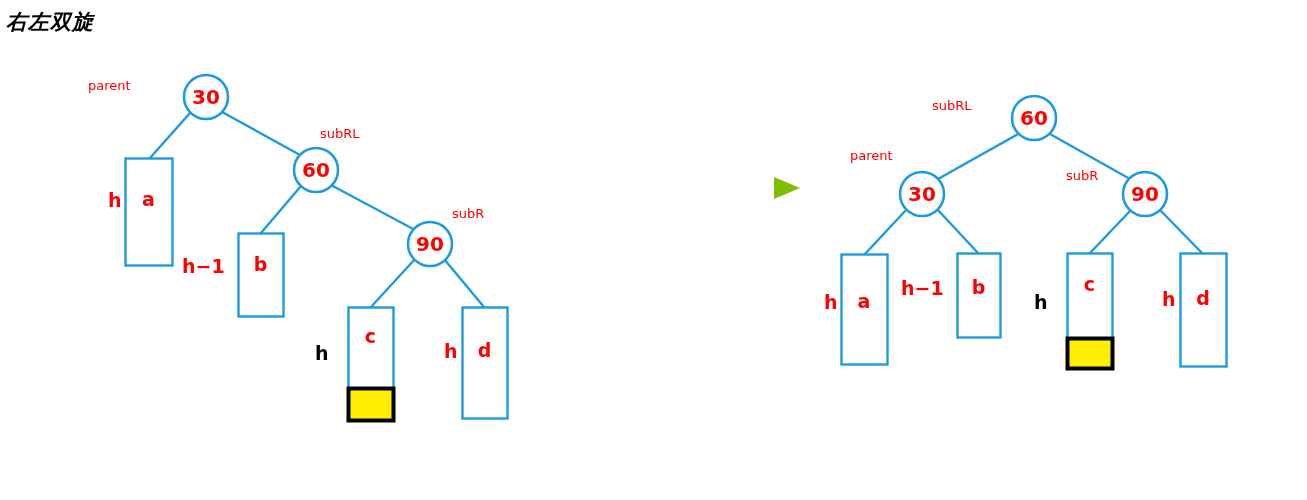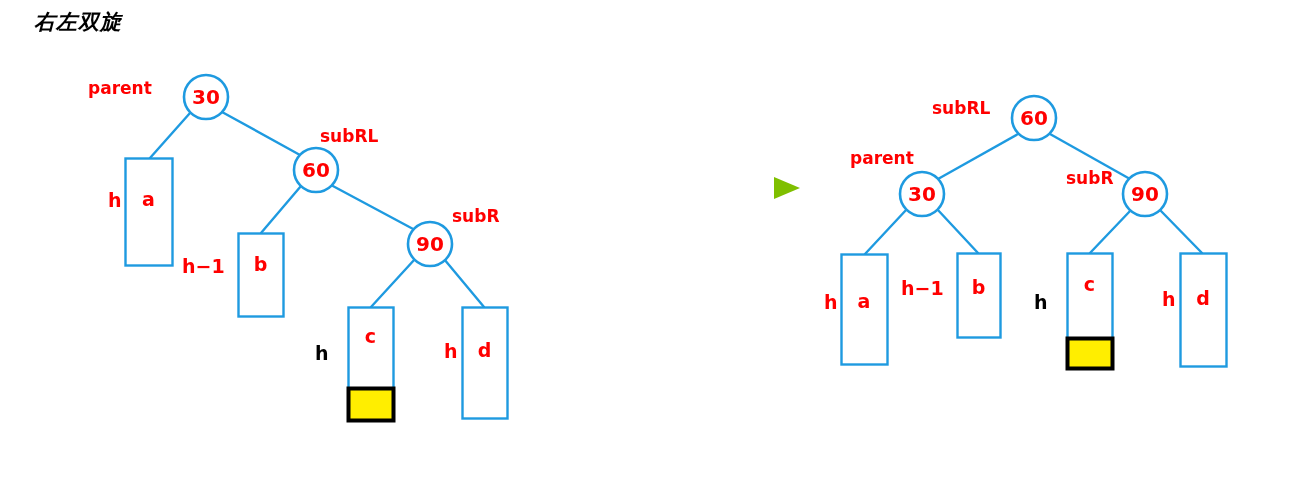--- a/index.html
+++ b/index.html
@@ -19,21 +19,20 @@
     position: absolute;
     left: 6px;
     top: 8px;
     font-family: "DejaVu Serif", serif;
     font-weight: bold;
     font-style: italic;
     font-size: 21px;
     color: #000000;
     letter-spacing: 1px;
     white-space: nowrap;
-    margin-left: 28px;
   }
   .arrow-label {
     position: absolute;
     font-family: "DejaVu Serif", serif;
     font-weight: bold;
     font-size: 20px;
     color: #000000;
     white-space: nowrap;
     letter-spacing: 0px;
   }
@@ -51,23 +50,22 @@
     font-family: "DejaVu Sans", sans-serif;
     font-weight: bold;
     font-size: 20px;
     white-space: nowrap;
     text-align: center;
   }
   .tag {
     position: absolute;
     color: #ff0000;
     font-family: "DejaVu Sans", sans-serif;
-    font-size: 17px;
+    font-size: 13px;
     white-space: nowrap;
-    font-weight: bold;
   }
   .height-label {
     position: absolute;
     color: #ff0000;
     font-family: "DejaVu Sans", sans-serif;
     font-weight: bold;
     font-size: 19px;
     white-space: nowrap;
   }
   .height-label.black {

